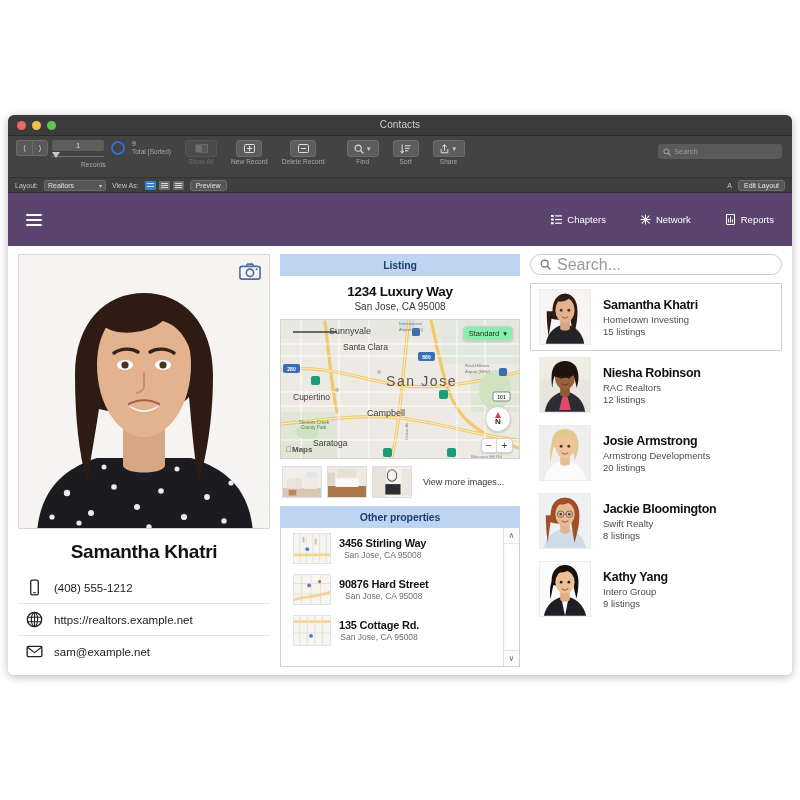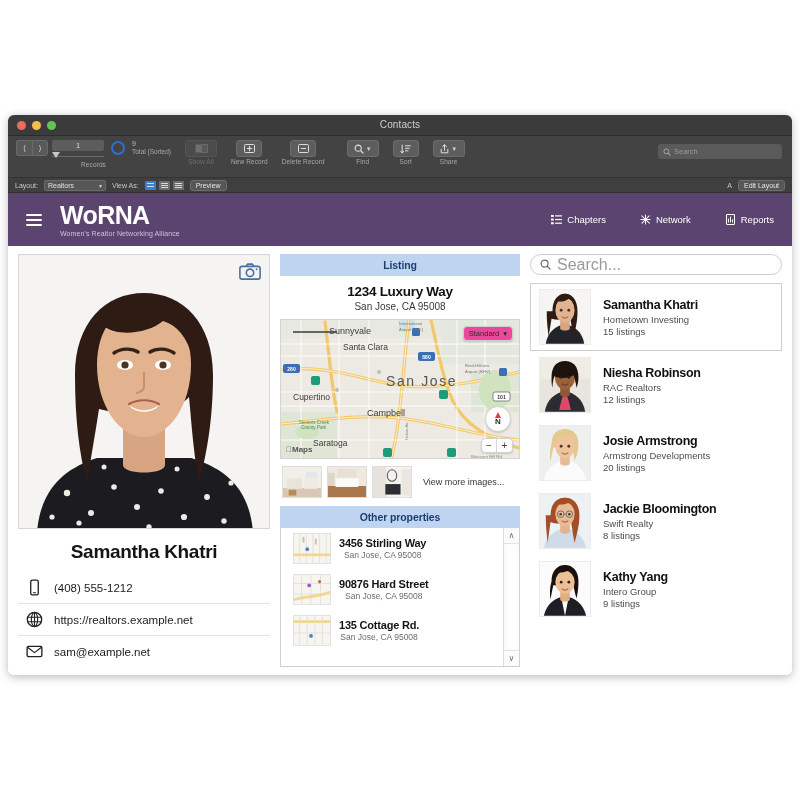--- a/index.html
+++ b/index.html
@@ -190,21 +190,21 @@
   .addr-1 { font-size: 13.5px; font-weight: bold; color: #111; letter-spacing: -.3px; }
   .addr-2 { font-size: 10px; color: #39393b; margin-top: 2px; }
 
   .map {
     position: relative; width: 100%; height: 140px;
     border: 1px solid #d3d3d3; overflow: hidden; background: #eceae3;
   }
   .map svg { position: absolute; inset: 0; }
   .map-type {
     position: absolute; right: 6px; top: 6px;
-    background: #ec4899; border: 1px solid #cfcfcf; border-radius: 4px;
+    background: #86efac; border: 1px solid #cfcfcf; border-radius: 4px;
     font-size: 7.5px; color: #2b2b2b; padding: 2px 5px;
     display: flex; align-items: center; gap: 4px;
     box-shadow: 0 1px 2px rgba(0,0,0,.15);
   }
   .compass {
     position: absolute; right: 8px; bottom: 26px;
     width: 26px; height: 26px; border-radius: 50%;
     background: #fdfdfd; border: 1px solid #d2d2d2;
     display: flex; flex-direction: column; align-items: center;
     justify-content: center; box-shadow: 0 1px 2px rgba(0,0,0,.15);
@@ -420,24 +420,20 @@
       <span class="lb-btn">Edit Layout</span>
     </div>
   </div>
 
   <div class="brandbar">
     <div class="hamburger">
         <i></i>
         <i></i>
         <i></i>
       </div>
-    <div>
-      <div class="brand-title">WoRNA</div>
-      <div class="brand-sub">Women's Realtor Networking Alliance</div>
-    </div>
     <div class="navs">
       <div class="nav-item">
         <svg class="nav-ic" viewBox="0 0 12 12">
           <rect x="0" y="1" width="3" height="2.2" fill="#fff"></rect>
           <rect x="0" y="5" width="3" height="2.2" fill="#fff"></rect>
           <rect x="0" y="9" width="3" height="2.2" fill="#fff"></rect>
           <rect x="4.5" y="1.4" width="7.5" height="1.3" fill="#fff"></rect>
           <rect x="4.5" y="5.4" width="7.5" height="1.3" fill="#fff"></rect>
           <rect x="4.5" y="9.4" width="7.5" height="1.3" fill="#fff"></rect>
         </svg>

